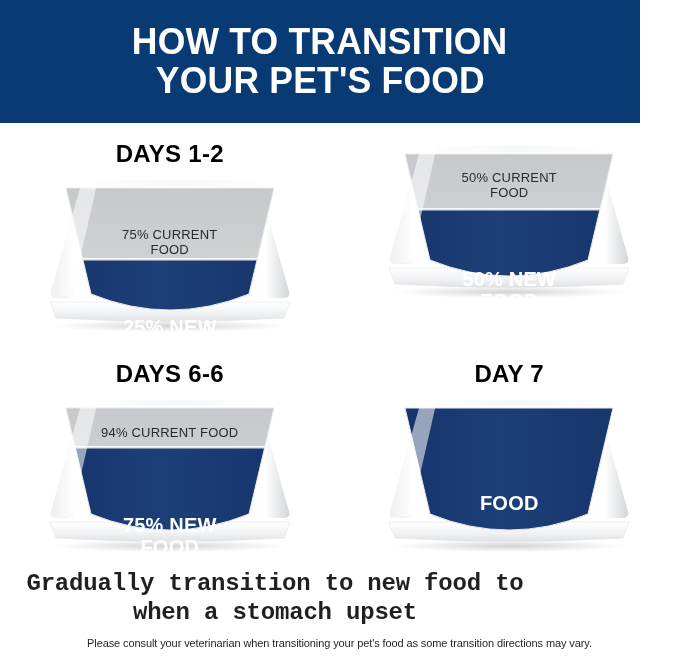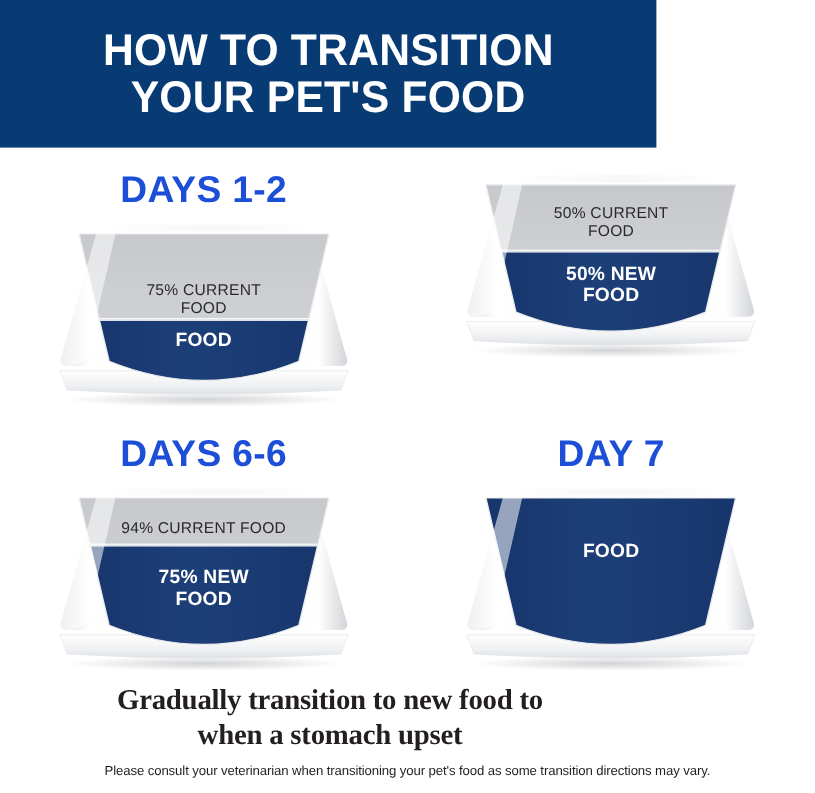--- a/index.html
+++ b/index.html
@@ -17,21 +17,21 @@
     height: 661px;
     background: #ffffff;
     overflow: hidden;
   }
 
   
   .banner {
     position: absolute;
     left: 0;
     top: 0;
-    width: 547px;
+    width: 640px;
     height: 123px;
     background: #083a73;
     display: flex;
     flex-direction: column;
     align-items: center;
     justify-content: center;
   }
   .banner-line {
     color: #ffffff;
     font-family: "Liberation Sans", sans-serif;
@@ -55,24 +55,24 @@
     grid-template-rows: 1fr 1fr;
   }
   .card {
     position: relative;
     display: flex;
     flex-direction: column;
     align-items: center;
     padding-top: 19px;
   }
   .card-title {
-    color: #1d4ed8;
+    color: #000000;
     font-family: "Liberation Sans", sans-serif;
     font-weight: bold;
-    font-size: 31px;
+    font-size: 24px;
     letter-spacing: 0.3px;
     line-height: 1;
     margin-bottom: 10px;
     text-align: center;
   }
   .bowl-wrap {
     position: relative;
     width: 264px;
     height: 158px;
   }
@@ -95,33 +95,34 @@
     color: #2a2a2a;
     font-family: "Liberation Sans", sans-serif;
     font-weight: normal;
     font-size: 13px;
     letter-spacing: 0.2px;
   }
   .label-new {
     color: #ffffff;
     font-family: "Liberation Sans", sans-serif;
     font-weight: bold;
-    font-size: 16px;
+    font-size: 20px;
     letter-spacing: 0.2px;
+    margin-top: 48px;
   }
 
   
   .tagline {
     position: absolute;
     left: 0;
     top: 570px;
     width: 550px;
     text-align: center;
     color: #231f20;
-    font-family: Liberation Serif, serif;
+    font-family: Liberation Mono, monospace;
     font-weight: bold;
     font-size: 24px;
     line-height: 1.2;
     letter-spacing: -0.2px;
   }
   .disclaimer {
     position: absolute;
     left: 0;
     top: 637px;
     width: 679px;
@@ -190,20 +191,21 @@
             <rect x="20" y="82" width="224" height="2.5" fill="#ffffff" opacity="0.85"></rect>
           </g>
           <path d="M28,12 L236,12 L211,118 Q132,150 53,118 Z" fill="none" stroke="#e9eaec" stroke-width="1"></path>
           <path d="M42,12 Q45,4 54,4 L60,4 L34,118 Q24,122 18,122 Q10,122 14,112 Z" fill="#ffffff" opacity="0.55"></path>
         </svg>
         <div class="bowl-label label-current" style="top:52px;">
           <div>75% CURRENT</div>
           <div>FOOD</div>
         </div>
         <div class="bowl-label label-new" style="top:92px;">
+          <div>25% NEW</div>
           <div>FOOD</div>
         </div>
       </div>
     </div>
 
     <div class="card">
       <div class="bowl-wrap">
         <svg viewBox="0 0 264 158" xmlns="http://www.w3.org/2000/svg">
           <defs>
             <linearGradient id="bodyG2" x1="0" y1="0" x2="1" y2="0">

